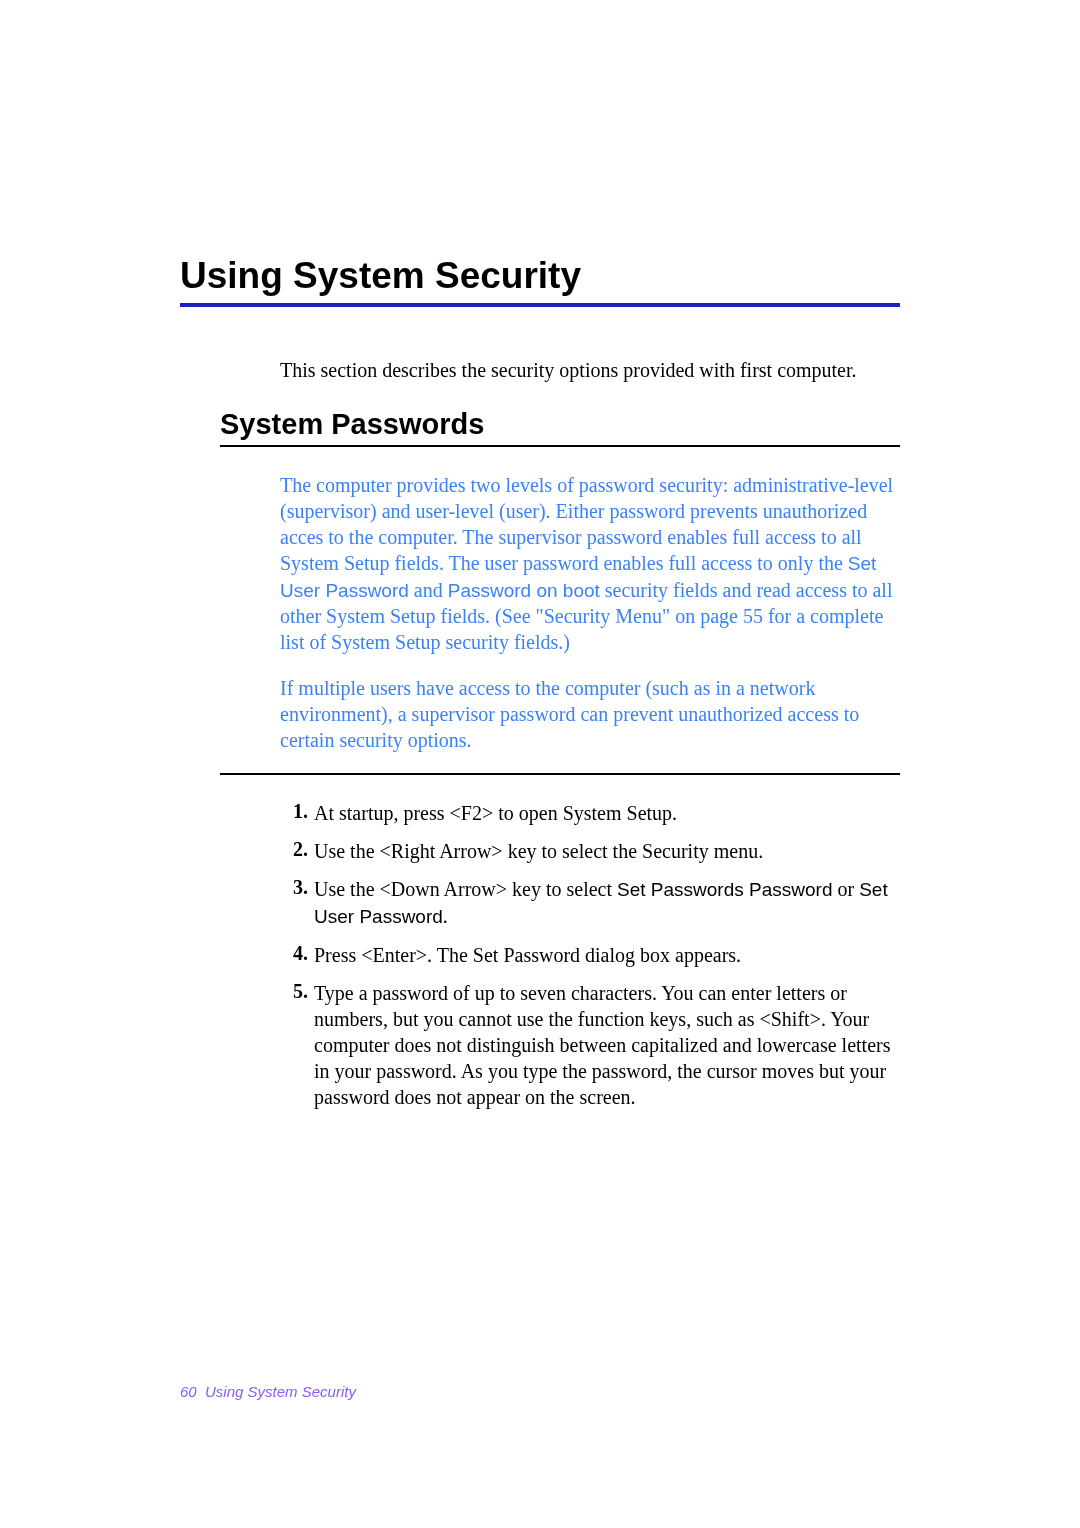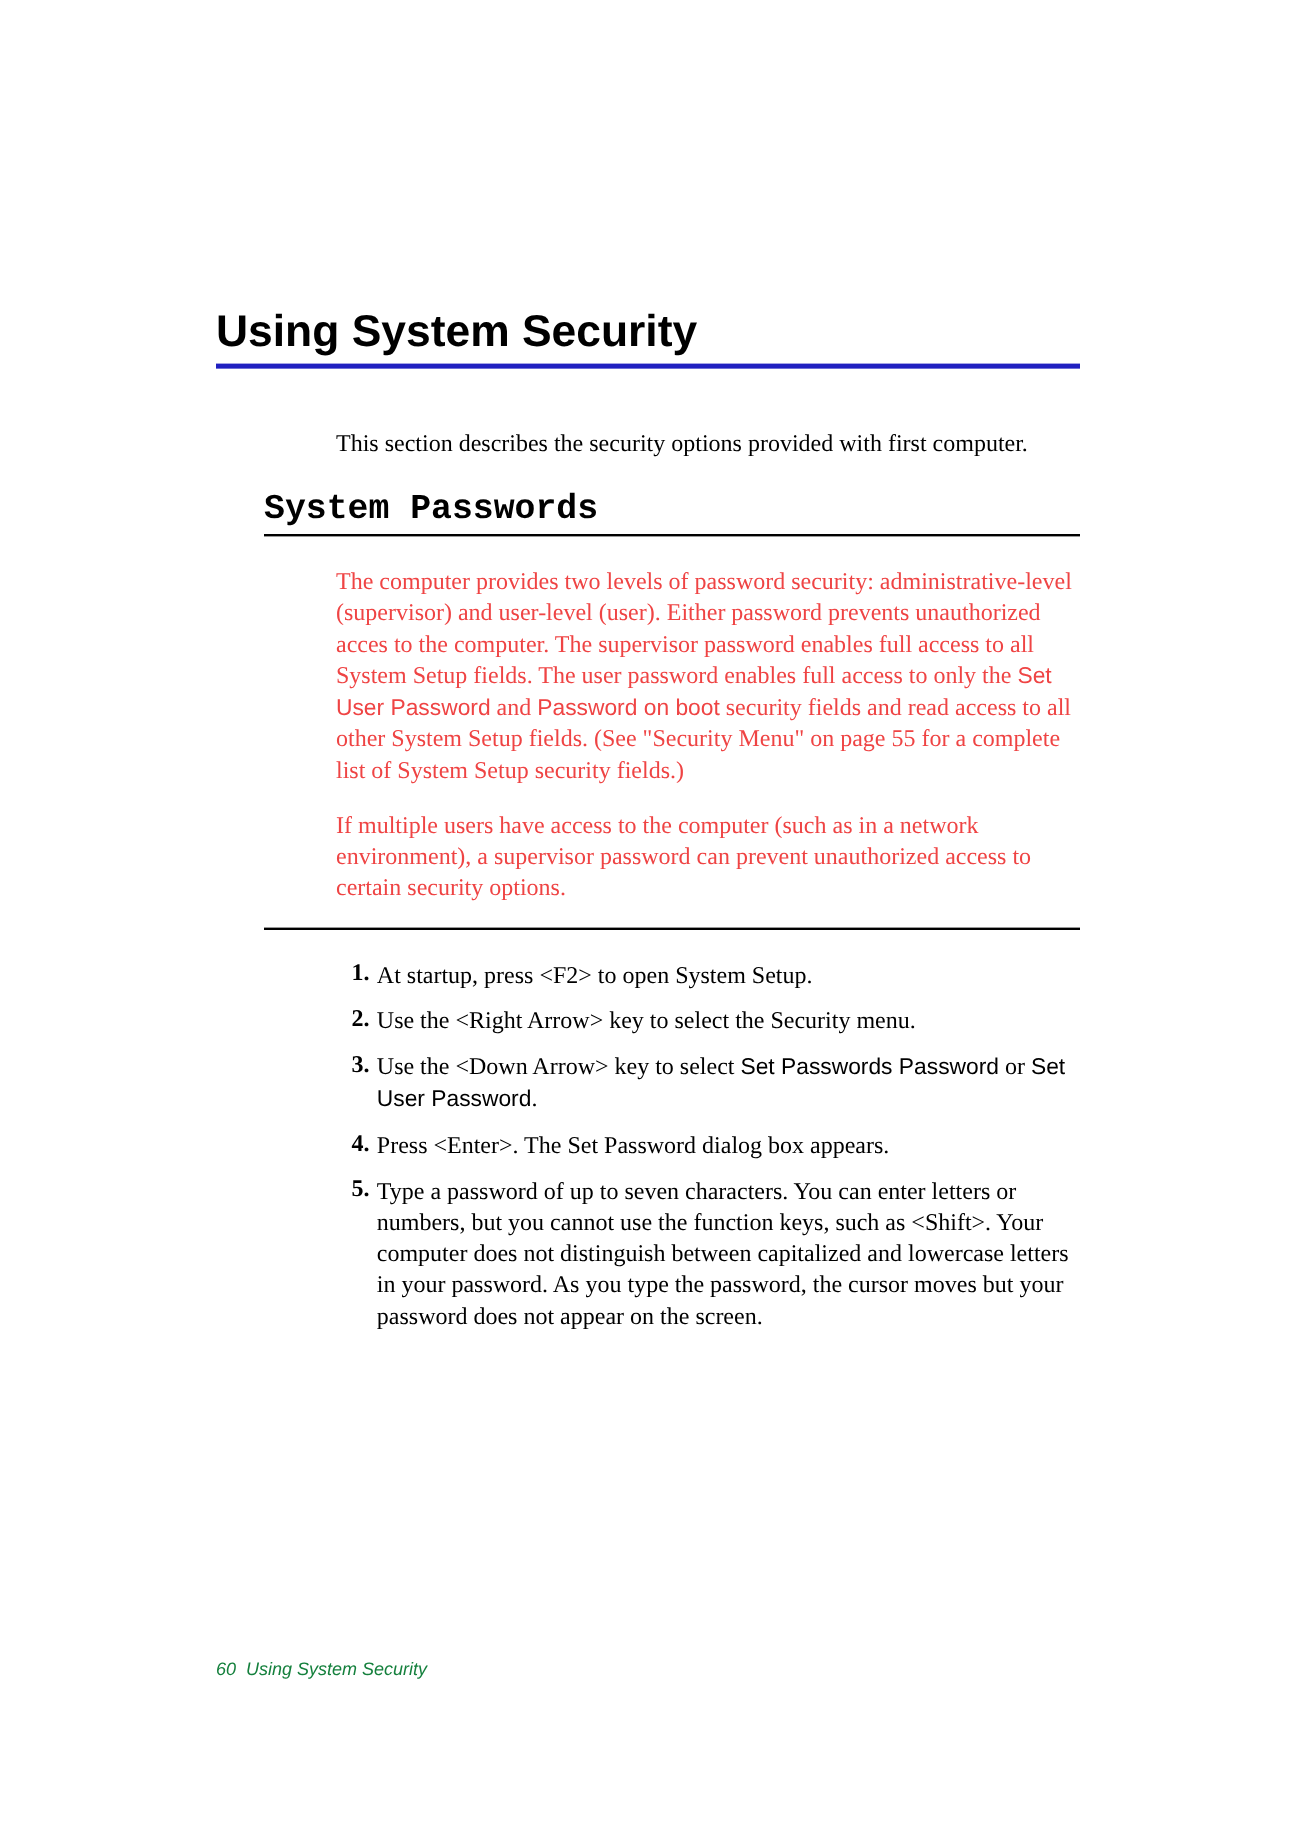--- a/index.html
+++ b/index.html
@@ -32,40 +32,40 @@
       margin-bottom: 50px;
     }
     .body-text {
       font-size: 20px;
       line-height: 1.3;
       margin-left: 100px;
       margin-bottom: 25px;
       color: #000000;
     }
     .section-title {
-      font-family: Liberation Mono, monospace;
+      font-family: Liberation Sans, sans-serif;
       font-size: 29px;
       font-weight: bold;
       margin-top: 22px;
       margin-bottom: 4px;
       color: #000000;
       margin-left: 40px;
     }
     .section-rule {
       height: 2px;
       background: #000000;
       margin-bottom: 25px;
       margin-left: 40px;
     }
     .paragraph {
       font-size: 20px;
       line-height: 1.3;
       margin-left: 100px;
       margin-bottom: 20px;
-      color: #ef4444;
+      color: #3b82f6;
     }
     .list {
       margin-left: 100px;
       margin-bottom: 20px;
     }
     .list-item {
       display: flex;
       margin-bottom: 12px;
     }
     .list-number {
@@ -84,21 +84,21 @@
       font-family: Arial, Helvetica, sans-serif;
       font-size: 19px;
     }
     .footer {
       position: absolute;
       bottom: 128px;
       left: 180px;
       font-family: Arial, Helvetica, sans-serif;
       font-size: 15px;
       font-style: italic;
-      color: #15803d;
+      color: #8b5cf6;
     }
   </style>
 </head>
 <body>
 
 <div class="page">
 
   <h1 class="chapter-title">Using System Security</h1>
   <div class="chapter-rule"></div>
 

